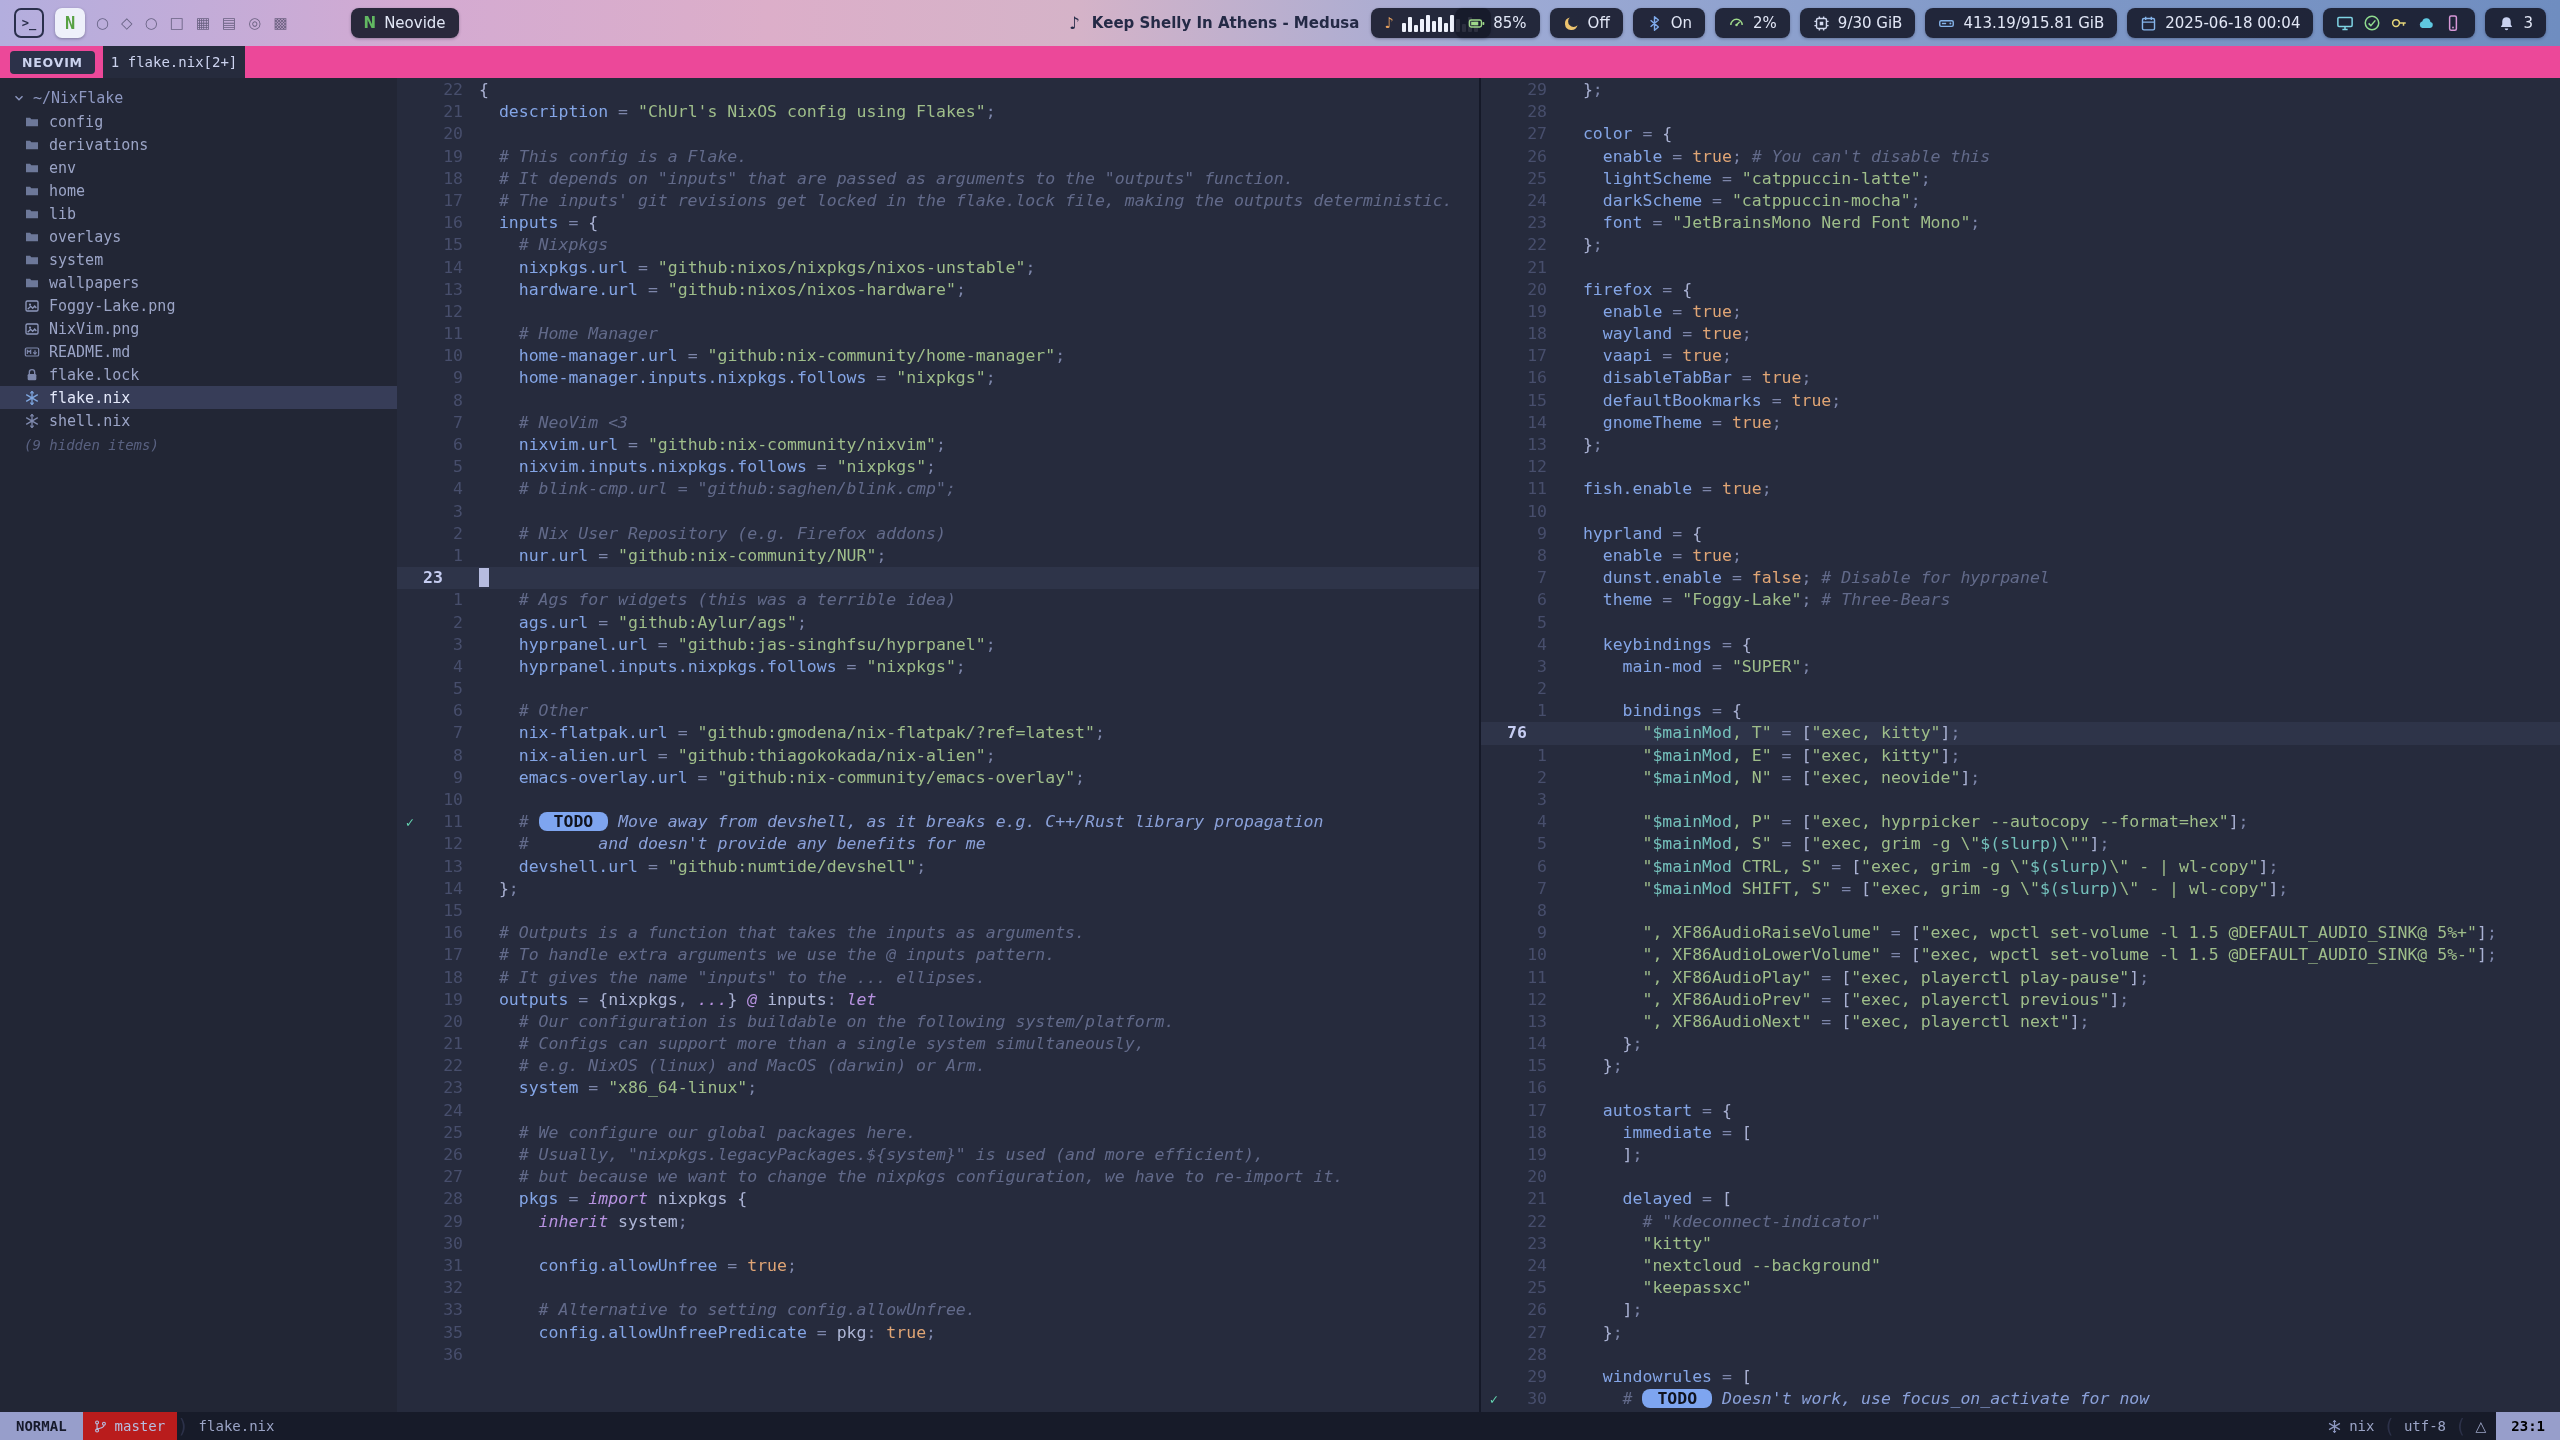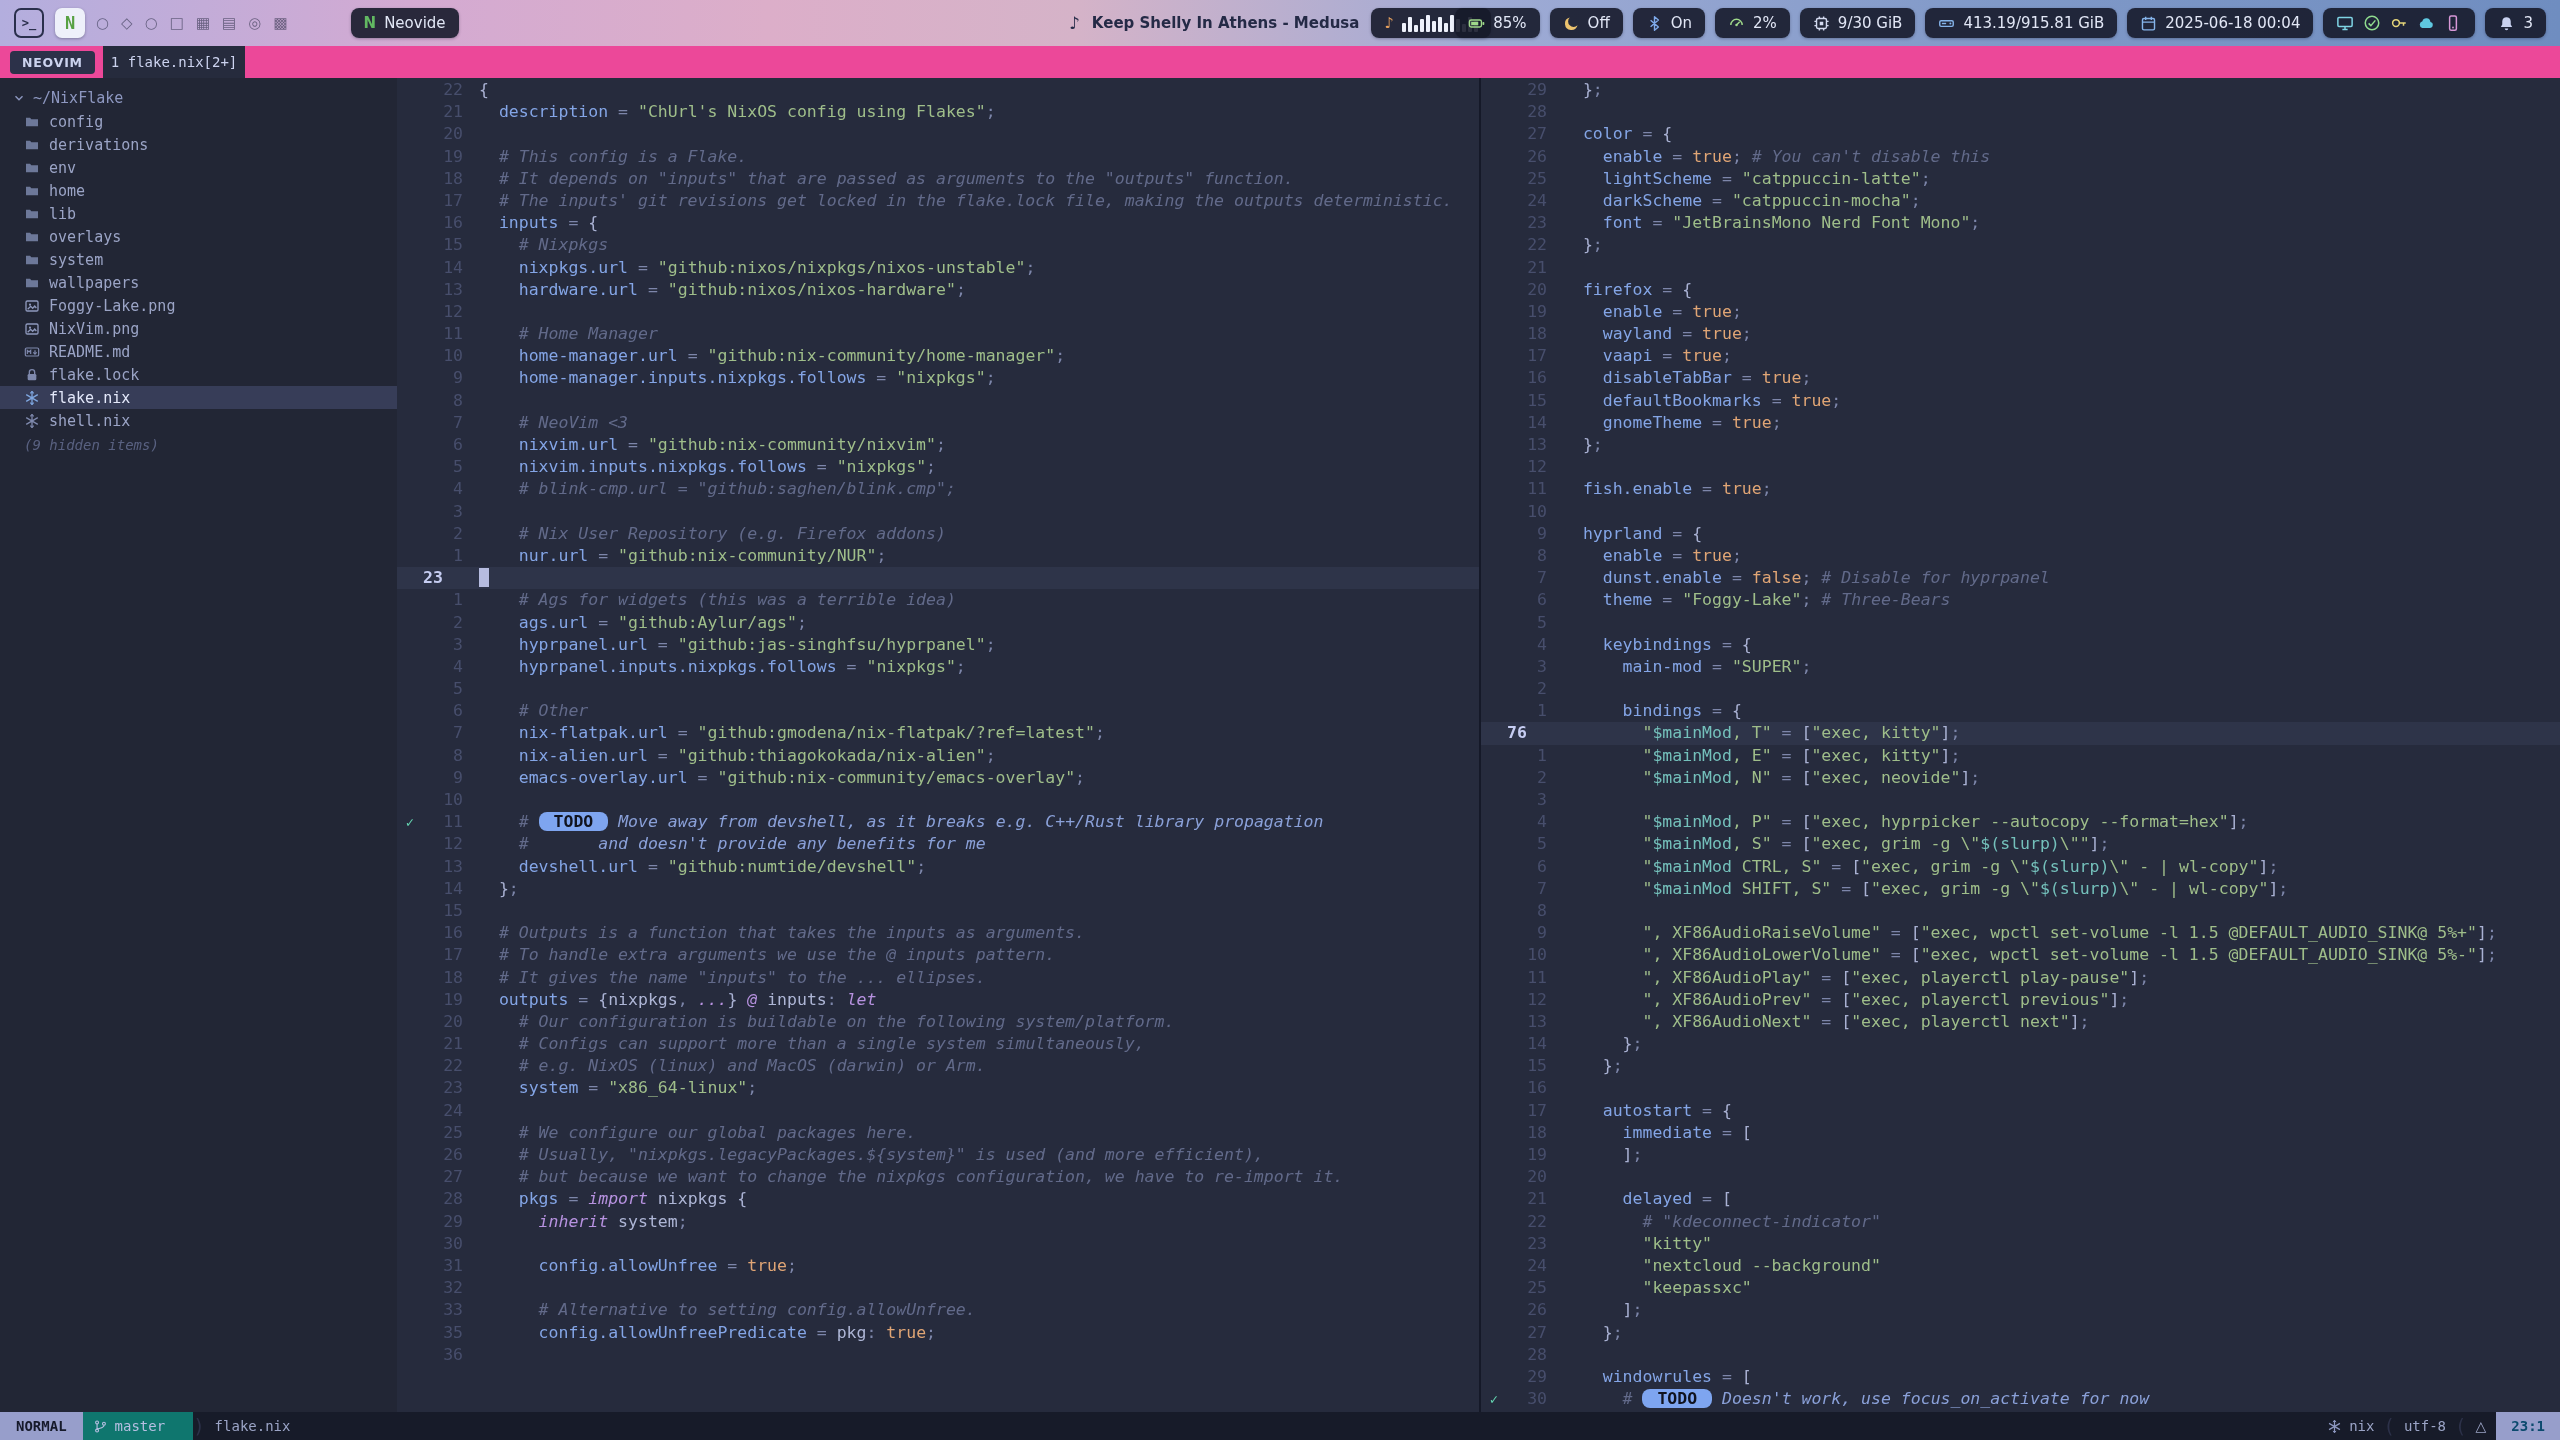--- a/index.html
+++ b/index.html
@@ -76,30 +76,30 @@
   .tk-bo{color:#e0a575}
   .tk-br{color:#a9b1d3}
   .tk-iv{color:#74c0bb}
   .tk-td{background:#7ea5f0;color:#10131f;font-weight:bold;border-radius:8px;padding:0 5px;font-style:normal}
   .tk-tdt{color:#8aa0d8;font-style:italic}
 
   
   .statusline{height:28px;flex:none;background:#171b29;display:flex;align-items:center;
     font-family:"DejaVu Sans Mono","Liberation Mono",monospace;font-size:14px;color:#9ba4c6}
   .mode{background:#979ecb;color:#161a2b;font-weight:bold;padding:0 16px;height:100%;display:flex;align-items:center}
-  .branch-seg{background:#0f766e;color:#b7bfe2;height:100%;display:flex;align-items:center;gap:7px;padding:0 28px 0 10px;cursor:pointer}
+  .branch-seg{background:#b91c1c;color:#b7bfe2;height:100%;display:flex;align-items:center;gap:7px;padding:0 12px 0 10px;cursor:pointer}
   .bic{width:15px;height:15px;color:#b7bfe2}
   .cap{color:#2c3149;font-size:19px;line-height:1}
   .sl-file{margin-left:10px}
   .sl-spacer{flex:1}
   .ftic{width:15px;height:15px;color:#8d97c0;margin-right:7px}
   .sl-item{margin-right:9px}
   .cap.rcap{margin-right:9px}
   .sl-os{margin-right:10px;font-family:"DejaVu Sans",sans-serif}
-  .pos{background:#979ecb;color:#0c4a6e;font-weight:bold;padding:0 15px;height:100%;display:flex;align-items:center}
+  .pos{background:#979ecb;color:#000000;font-weight:bold;padding:0 15px;height:100%;display:flex;align-items:center}
 </style>
 </head>
 <body>
 
 <div id="root">
 
   <header class="topbar">
     <div class="tb-left">
       <div class="ws-chip term">
         <span>&gt;_</span>

